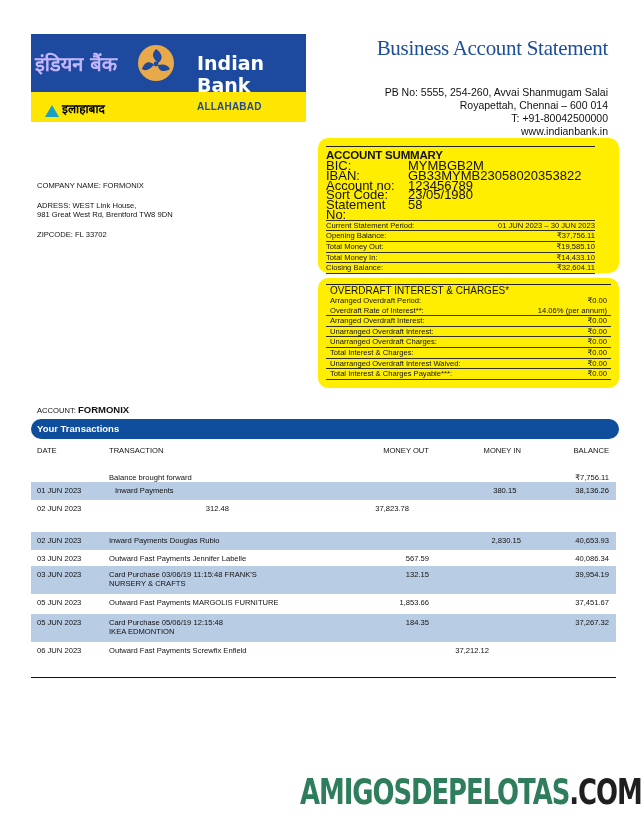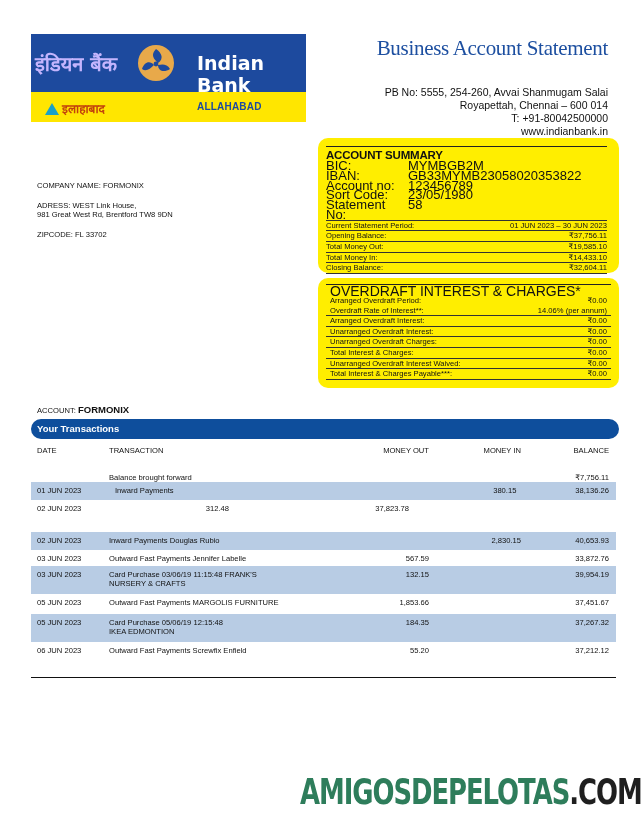--- a/index.html
+++ b/index.html
@@ -9,44 +9,44 @@
   }
   .abs { position: absolute; }
 
   
   .logo { left: 31px; top: 34px; width: 275px; height: 88px; }
   .logo-top { height: 58px; background: #1d4a9e; position: relative; }
   .logo-bottom { height: 30px; background: #ffe600; position: relative; }
   .logo-hindi { position: absolute; left: 4px; top: 16px; color: #c4b5fd; font-size: 20px; font-weight: bold; font-family: "DejaVu Sans", sans-serif; }
   .logo-en { position: absolute; left: 166px; top: 18px; color: #fff; font-size: 19px; font-weight: bold; font-family: "DejaVu Sans", sans-serif; }
   .logo-mark { position: absolute; left: 105px; top: 9px; width: 40px; height: 40px; }
-  .logo-allah-hi { position: absolute; left: 14px; top: 8px; font-size: 12px; font-weight: bold; color: #c2410c; font-family: Liberation Sans, sans-serif; display: flex; align-items: center; gap: 3px; }
+  .logo-allah-hi { position: absolute; left: 14px; top: 8px; font-size: 12px; font-weight: bold; color: #000000; font-family: Liberation Sans, sans-serif; display: flex; align-items: flex-end; gap: 3px; }
   .tri { width: 0; height: 0; border-left: 7px solid transparent; border-right: 7px solid transparent; border-bottom: 12px solid #1aa0c8; display: inline-block; }
   .logo-allah-en { position: absolute; left: 166px; top: 9px; font-size: 10px; font-weight: bold; color: #1d4a9e; letter-spacing: 0.2px; text-align: right; }
 
   
   .title { right: 36px; top: 36px; font-size: 21px; color: #1d4fa0; letter-spacing: -0.3px; font-family: Liberation Serif, serif; }
   .bank-addr { right: 36px; top: 86px; text-align: right; font-size: 10.5px; line-height: 13px; color: #111; font-family: "Liberation Sans", sans-serif; font-stretch: condensed; }
 
   
   .company { left: 37px; top: 181px; font-size: 7.6px; line-height: 9.6px; color: #111; }
   .company p { margin-bottom: 10px; }
 
   
   .ybox { background: #ffee00; border-radius: 10px; }
-  .summary { left: 318px; top: 138px; width: 301px; height: 135px; padding: 8px 12px 0 8px; }
+  .summary { left: 318px; top: 138px; width: 301px; height: 135px; padding: 8px 24px 0 8px; }
   .summary-head { border-top: 1px solid #222; padding-top: 2px; }
   .summary-title { font-size: 11.5px; font-weight: bold; letter-spacing: -0.2px; line-height: 12px; }
   .kv { display: flex; font-size: 13px; line-height: 9.8px; }
   .kv .k { width: 82px; }
   .sumrow { display: flex; justify-content: space-between; font-size: 7.6px; line-height: 9.6px; border-top: 1px solid #333; }
   .sumrow.last { border-bottom: 1px solid #333; }
 
   .overdraft { left: 318px; top: 278px; width: 301px; height: 110px; padding: 6px 8px 0 8px; }
-  .od-title { font-size: 14px; line-height: 10px; border-top: 1px solid #222; padding: 1px 4px 0 4px; }
+  .od-title { font-size: 10px; line-height: 10px; border-top: 1px solid #222; padding: 1px 4px 0 4px; }
   .odrow { display: flex; justify-content: space-between; font-size: 7.6px; line-height: 9.6px; padding: 0 4px; }
   .odrow.ruled { border-top: 1px solid #333; }
   .odrow.last { border-bottom: 1px solid #333; }
 
   
   .acct { left: 37px; top: 404px; font-size: 7.6px; }
   .acct b { font-size: 9.5px; }
   .tx-bar { left: 31px; top: 419px; width: 588px; height: 20px; background: #0e4e9c; border-radius: 10px 10px 10px 10px; border-top-left-radius: 10px; color: #fff; font-weight: bold; font-size: 9.5px; padding: 4px 0 0 6px; }
   .tx-table { left: 31px; top: 440px; width: 585px; font-size: 7.6px; color: #111; }
   .tx-row { display: flex; position: relative; }
@@ -236,21 +236,21 @@
         <div class="c-in">2,830.15</div>
         <div class="c-bal">40,653.93</div>
       </div>
       <div class="tx-row" style="height: 16px; padding-top: 4px;">
         <div class="c-date">03 JUN 2023</div>
         <div class="c-desc">
           <div>Outward Fast Payments Jennifer Labelle</div>
         </div>
         <div class="c-out">567.59</div>
         <div class="c-in"></div>
-        <div class="c-bal">33,872.76</div>
+        <div class="c-bal">40,086.34</div>
       </div>
       <div class="tx-row alt" style="height: 28px; padding-top: 4px;">
         <div class="c-date">03 JUN 2023</div>
         <div class="c-desc">
           <div>Card Purchase 03/06/19 11:15:48 FRANK'S</div>
           <div>NURSERY &amp; CRAFTS</div>
         </div>
         <div class="c-out">132.15</div>
         <div class="c-in"></div>
         <div class="c-bal">39,954.19</div>
@@ -272,21 +272,20 @@
         </div>
         <div class="c-out">184.35</div>
         <div class="c-in"></div>
         <div class="c-bal">37,267.32</div>
       </div>
       <div class="tx-row" style="height: 30px; padding-top: 4px;">
         <div class="c-date">06 JUN 2023</div>
         <div class="c-desc">
           <div>Outward Fast Payments Screwfix Enfield</div>
         </div>
-        <div class="c-out">55.20</div>
         <div class="c-in"></div>
         <div class="c-bal">37,212.12</div>
       </div>
     </div>
 </div>
 <div class="abs tx-bottom-rule"></div>
 
 <div class="abs watermark">
   <span class="wm-green">AMIGOSDEPELOTAS</span><span class="wm-dark">.COM</span>
 </div>

